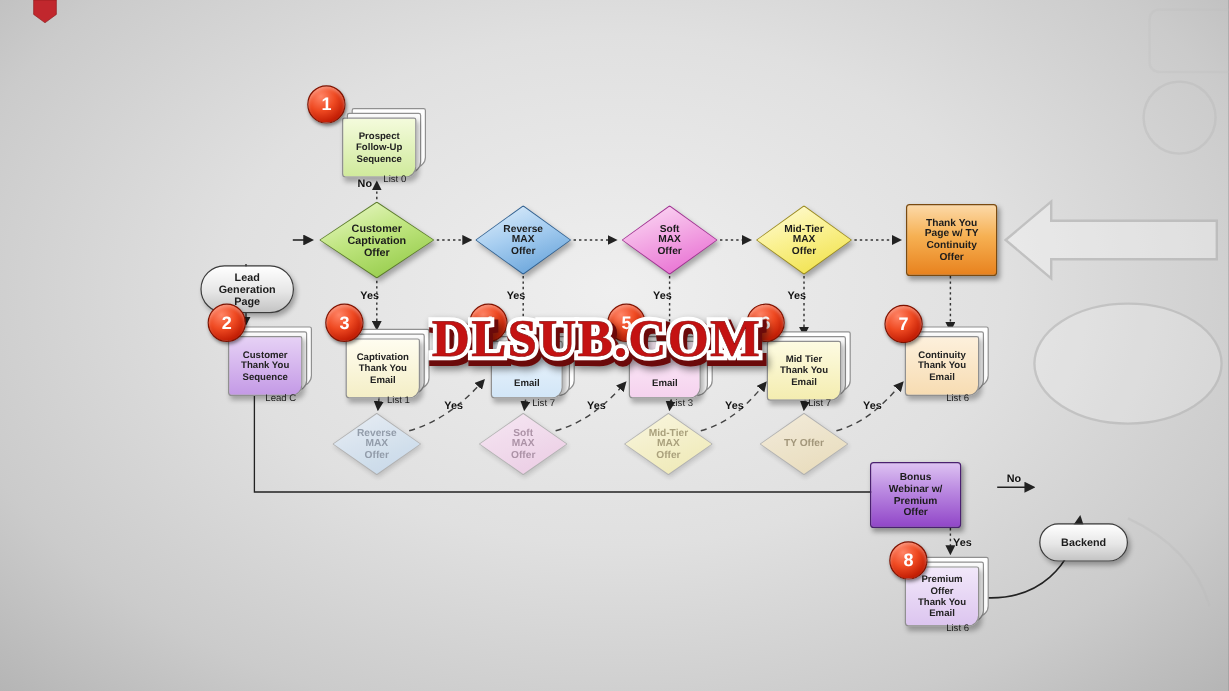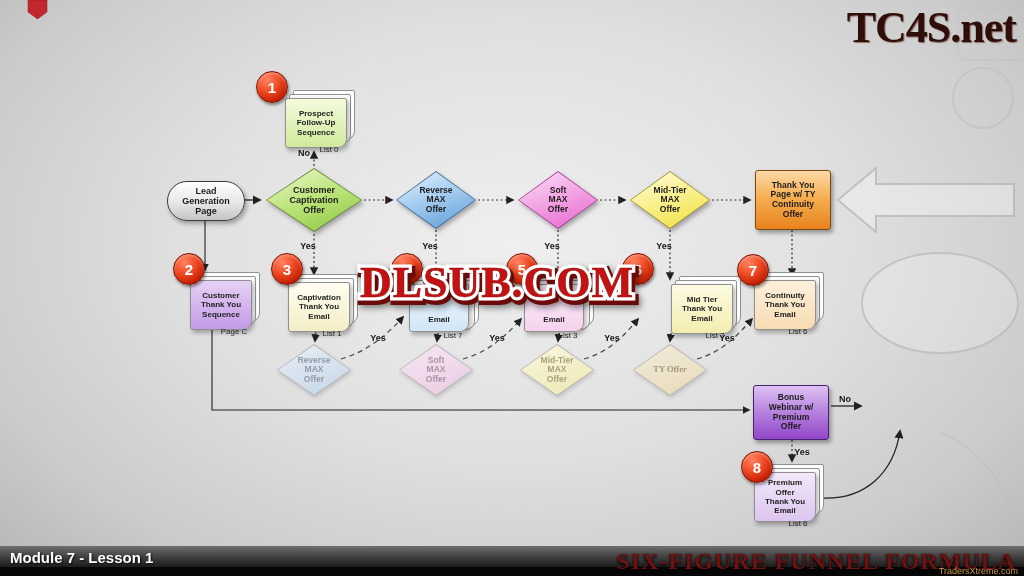--- a/index.html
+++ b/index.html
@@ -30,30 +30,30 @@
   .d-green .shape{background:#5a7a2a}.d-green .fill{background:linear-gradient(160deg,#eef9cf 0%,#bfe57f 45%,#8cc63e 100%);}
   .d-blue .shape{background:#2f5f8f}.d-blue .fill{background:linear-gradient(160deg,#e4f1fb 0%,#a6cdf0 45%,#5b9bd5 100%);}
   .d-pink .shape{background:#9f3090}.d-pink .fill{background:linear-gradient(160deg,#fce0f6 0%,#f3a8e4 45%,#e663cf 100%);}
   .d-yellow .shape{background:#9a8a20}.d-yellow .fill{background:linear-gradient(160deg,#fffce0 0%,#faf191 45%,#efdf3e 100%);}
   .faded{opacity:.9;filter:drop-shadow(1px 2px 2px rgba(0,0,0,.18));}
   .faded .shape{background:#ababab;}
   .faded .nlabel{font-weight:bold;}
   .f-blue .fill{background:linear-gradient(160deg,#e9eff6,#c2d6e9);} .f-blue .nlabel{color:#8a95a4;}
   .f-pink .fill{background:linear-gradient(160deg,#f8e8f4,#ecc9e4);} .f-pink .nlabel{color:#a68aa0;}
   .f-yellow .fill{background:linear-gradient(160deg,#fbf8df,#f0e9ae);} .f-yellow .nlabel{color:#a49a72;}
-  .f-tan .fill{background:linear-gradient(160deg,#f5eddb,#e8dab5);font-family:Liberation Serif, serif;} .f-tan .nlabel{color:#9c8f70;}
+  .f-tan .fill{background:linear-gradient(160deg,#f5eddb,#e8dab5);} .f-tan .nlabel{color:#9c8f70;}
 
   
   .rectnode{position:absolute;z-index:2;border:1px solid #5a4a28;border-radius:3px;
     display:flex;align-items:center;justify-content:center;box-shadow:2px 3px 4px rgba(0,0,0,.35);}
   .r-orange{background:linear-gradient(180deg,#fcd9a8 0%,#f6b052 45%,#e8821e 100%);border-color:#7a4a10;}
   .r-purple{background:linear-gradient(180deg,#ddc2f2 0%,#b987e0 45%,#9146c8 100%);border-color:#4a2070;}
   .stadium{position:absolute;z-index:2;border-radius:50px;border:1.5px solid #3c3c3c;
     background:linear-gradient(180deg,#ffffff 0%,#e6e6e6 55%,#c4c4c4 100%);
-    display:flex;align-items:center;justify-content:center;box-shadow:2px 3px 4px rgba(0,0,0,.3);}
+    display:flex;align-items:center;justify-content:center;box-shadow:2px 3px 4px rgba(0,0,0,.3);margin-top:40px;}
   .stadium .nlabel{font-size:9px;}
 
   
   .stack{position:absolute;z-index:2;width:60px;height:48px;}
   .sheet{position:absolute;width:60px;height:48px;border:1px solid #909090;border-radius:2px 2px 9px 3px;background:#fff;}
   .b2{left:8px;top:-8px;} .b1{left:4px;top:-4px;background:#fafafa;}
   .front{left:0;top:0;display:flex;align-items:center;justify-content:center;box-shadow:2px 3px 4px rgba(0,0,0,.28);}
   .front.low{align-items:flex-end;padding-bottom:7px;box-sizing:border-box;}
   .stack-label{white-space:pre-line;text-align:center;font-weight:bold;font-size:8px;line-height:1.18;color:#222;}
   .sh-green{background:linear-gradient(180deg,#f4fbdc,#d0ea9c);}
@@ -132,21 +132,20 @@
     <path class="dash" marker-end="url(#arr)" d="M463 359 C488 352 506 336 521 319"></path>
     <path class="dash" marker-end="url(#arr)" d="M584 359 C609 352 624 336 638 319"></path>
     <path class="dash" marker-end="url(#arr)" d="M697 359 C722 352 737 336 752 319"></path>
     <path class="sol thin" marker-end="url(#arr)" d="M205 220 L205 270"></path>
     <path class="sol thin" marker-end="url(#arr)" d="M212 330 L212 410 L749 410"></path>
     <path class="sol" marker-end="url(#arr)" d="M831 406 L861 406"></path>
     <path class="dot" marker-end="url(#arr)" d="M792 440 L792 461"></path>
     <path class="sol" marker-end="url(#arr)" d="M819 498 C866 501 894 472 900 431"></path>
   </svg>
 
-  <div id="tc4s">TC4S.net</div>
 
   <div class="stadium" style="left:167px;top:181px;width:76px;height:38px;">
     <span class="nlabel">Lead
 Generation
 Page</span>
   </div>
 
   <div class="diamond d-green" style="left:266px;top:168px;width:96px;height:64px;">
     <div class="shape"></div>
     <div class="fill">
@@ -183,27 +182,30 @@
       </div>
   </div>
 
   <div class="rectnode r-orange" style="left:755px;top:170px;width:74px;height:58px;">
     <span class="nlabel">Thank You
 Page w/ TY
 Continuity
 Offer</span>
   </div>
 
-  <div class="rectnode r-purple" style="left:753px;top:385px;width:74px;height:53px;">
+  <div class="rectnode r-purple" style="left:725px;top:385px;width:74px;height:53px;">
     <span class="nlabel">Bonus
 Webinar w/
 Premium
 Offer</span>
   </div>
 
+  <div class="stadium" style="left:866px;top:396px;width:72px;height:30px;">
+    <span class="nlabel">Backend</span>
+  </div>
 
   <div class="diamond faded f-blue" style="left:277px;top:344px;width:74px;height:52px;">
     <div class="shape"></div>
     <div class="fill">
         <span class="nlabel">Reverse
 MAX
 Offer</span>
       </div>
   </div>
   <div class="diamond faded f-pink" style="left:399px;top:344px;width:74px;height:52px;">
@@ -241,21 +243,21 @@
   </div>
 
   <div class="stack" style="left:190px;top:280px;">
     <div class="sheet b2"></div>
     <div class="sheet b1"></div>
     <div class="sheet front sh-purple">
       <span class="stack-label">Customer
 Thank You
 Sequence</span>
     </div>
-    <span class="list-tag">Page C</span>
+    <span class="list-tag">Lead C</span>
   </div>
 
   <div class="stack" style="left:288px;top:282px;">
     <div class="sheet b2"></div>
     <div class="sheet b1"></div>
     <div class="sheet front sh-cream">
       <span class="stack-label">Captivation
 Thank You
 Email</span>
     </div>
@@ -273,21 +275,21 @@
 
   <div class="stack" style="left:524px;top:284px;">
     <div class="sheet b2"></div>
     <div class="sheet b1"></div>
     <div class="sheet front low sh-pink">
       <span class="stack-label">Email</span>
     </div>
     <span class="list-tag">List 3</span>
   </div>
 
-  <div class="stack" style="left:639px;top:284px;margin-left:32px;">
+  <div class="stack" style="left:639px;top:284px;">
     <div class="sheet b2"></div>
     <div class="sheet b1"></div>
     <div class="sheet front sh-yellow">
       <span class="stack-label">Mid Tier
 Thank You
 Email</span>
     </div>
     <span class="list-tag">List 7</span>
   </div>
 
@@ -334,20 +336,14 @@
   <span class="flabel" style="left:727px;top:338px;">Yes</span>
   <span class="flabel" style="left:845px;top:399px;">No</span>
   <span class="flabel" style="left:802px;top:452px;">Yes</span>
 
   <svg id="dlsub" width="334" height="68" viewBox="0 0 334 68">
     <text class="t-back" x="167" y="47" text-anchor="middle">DLSUB.COM</text>
     <text class="t-mid" x="167" y="47" text-anchor="middle">DLSUB.COM</text>
     <text class="t-front" x="167" y="47" text-anchor="middle">DLSUB.COM</text>
   </svg>
 
-  <div id="footer">
-    <div class="strip"></div>
-    <span id="lesson">Module 7 - Lesson 1</span>
-    <span id="brand">SIX-FIGURE FUNNEL FORMULA</span>
-    <span id="site">TradersXtreme.com</span>
-  </div>
 
 </div>
 
 </body></html>

